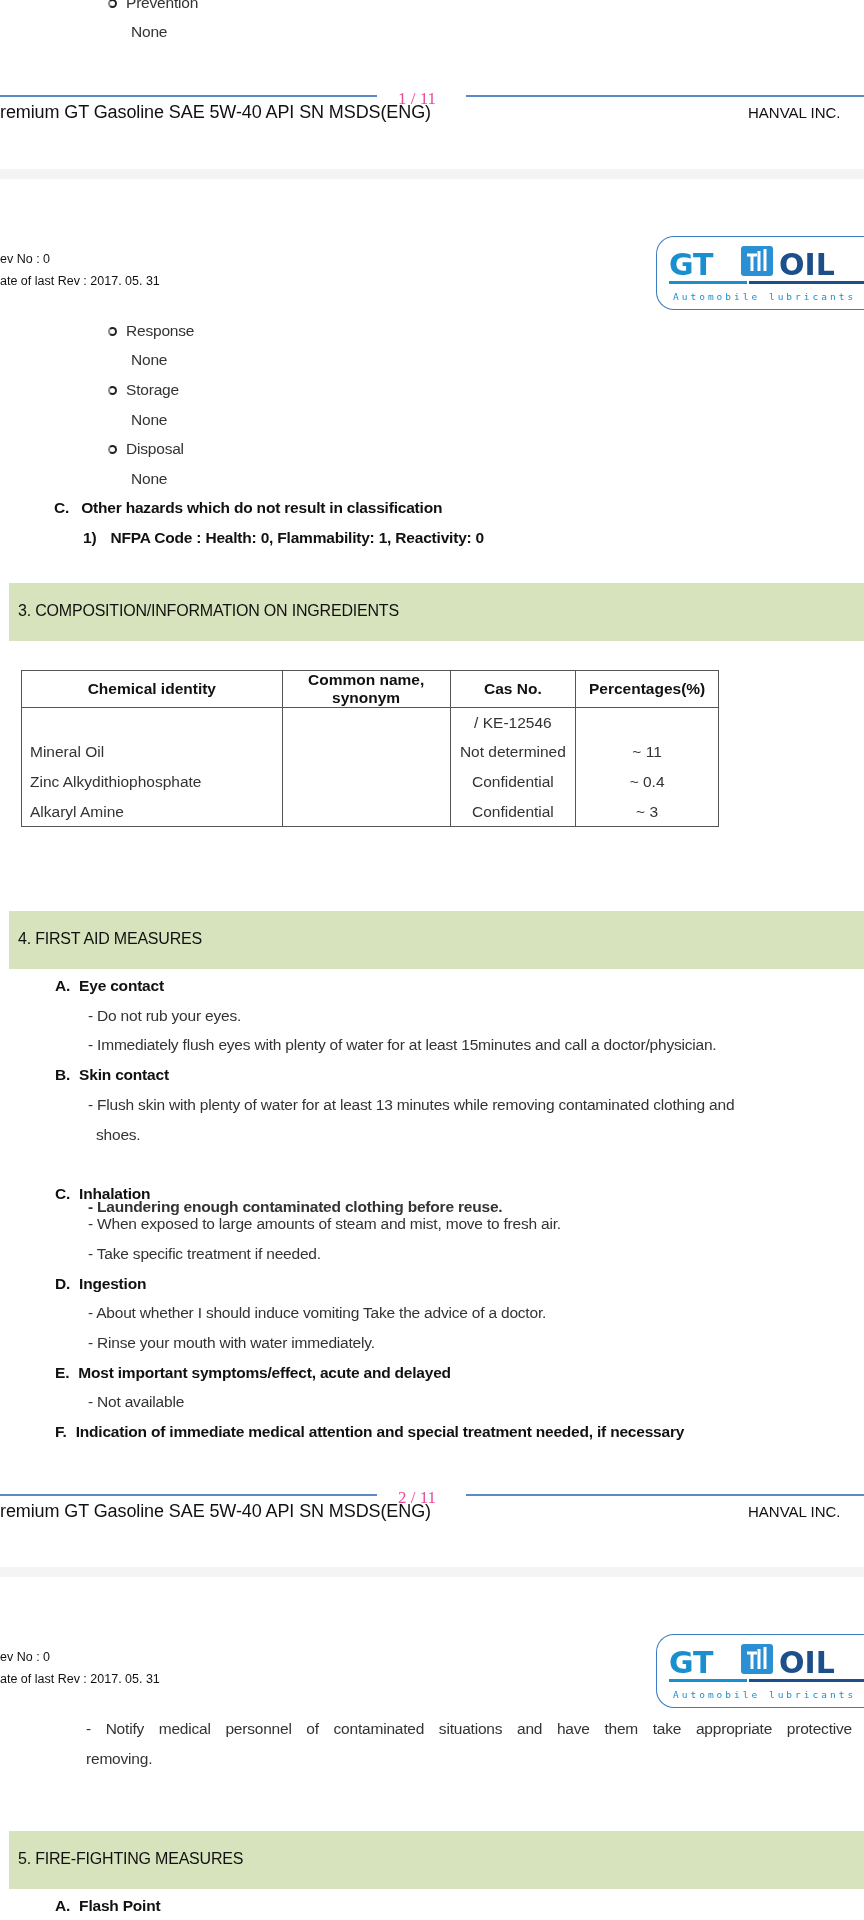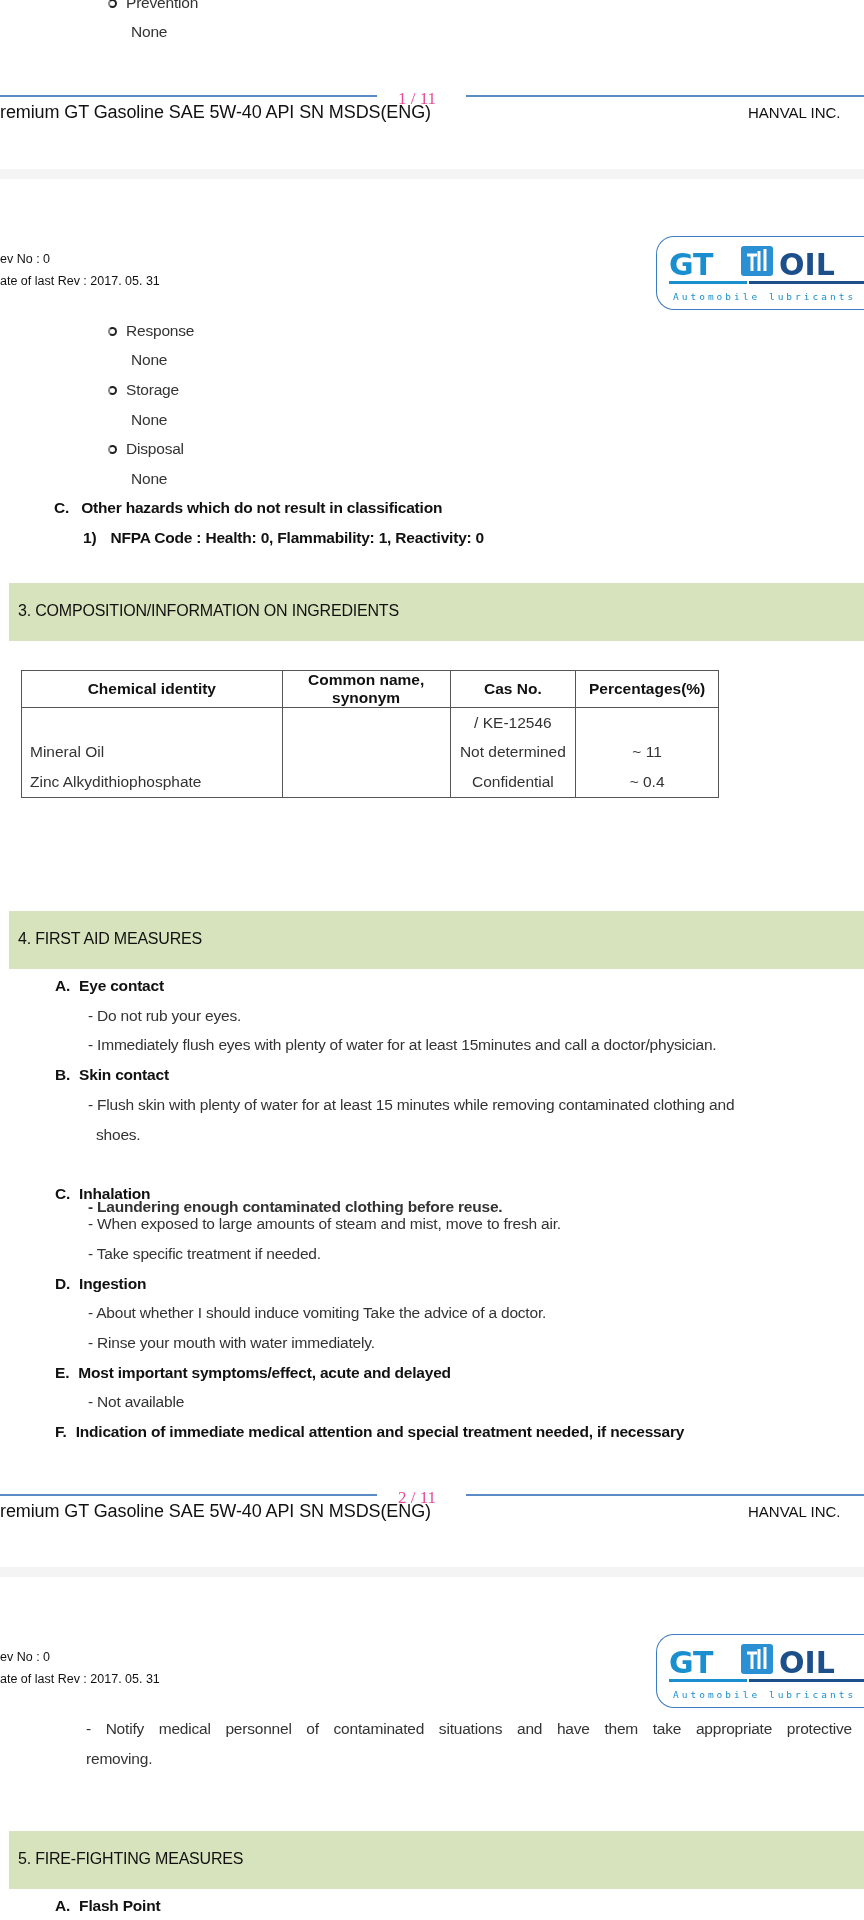--- a/index.html
+++ b/index.html
@@ -126,37 +126,43 @@
       <td></td>
       <td class="c">Not determined</td>
       <td class="c">~ 11</td>
     </tr>
     <tr>
       <td>Zinc Alkydithiophosphate</td>
       <td></td>
       <td class="c">Confidential</td>
       <td class="c">~ 0.4</td>
     </tr>
+    <tr>
+      <td>Alkaryl Amine</td>
+      <td></td>
+      <td class="c">Confidential</td>
+      <td class="c">~ 3</td>
+    </tr>
   </tbody>
 </table>
 
 <div class="abs section-bar" style="top:911px;">
   <span>4. FIRST AID MEASURES</span>
 </div>
 
 <div class="abs b" style="left:55px; top:977px;">
   <span>A.</span><span style="margin-left:9px;">Eye contact</span>
 </div>
 <div class="abs t" style="left:88px; top:1007px;">- Do not rub your eyes.</div>
 <div class="abs t" style="left:88px; top:1036px;">- Immediately flush eyes with plenty of water for at least 15minutes and call a doctor/physician.</div>
 
 <div class="abs b" style="left:55px; top:1066px;">
   <span>B.</span><span style="margin-left:9px;">Skin contact</span>
 </div>
-<div class="abs t" style="left:88px; top:1096px;">- Flush skin with plenty of water for at least 15 minutes while removing contaminated clothing and</div>
+<div class="abs t" style="left:88px; top:1096px;">- Flush skin with plenty of water for at least 13 minutes while removing contaminated clothing and</div>
 <div class="abs t" style="left:96px; top:1126px;">shoes.</div>
 <div class="abs t" style="left:88px; top:1198px;font-weight:bold;">- Laundering enough contaminated clothing before reuse.</div>
 
 <div class="abs b" style="left:55px; top:1185px;">
   <span>C.</span><span style="margin-left:9px;">Inhalation</span>
 </div>
 <div class="abs t" style="left:88px; top:1215px;">- When exposed to large amounts of steam and mist, move to fresh air.</div>
 <div class="abs t" style="left:88px; top:1245px;">- Take specific treatment if needed.</div>
 
 <div class="abs b" style="left:55px; top:1275px;">

